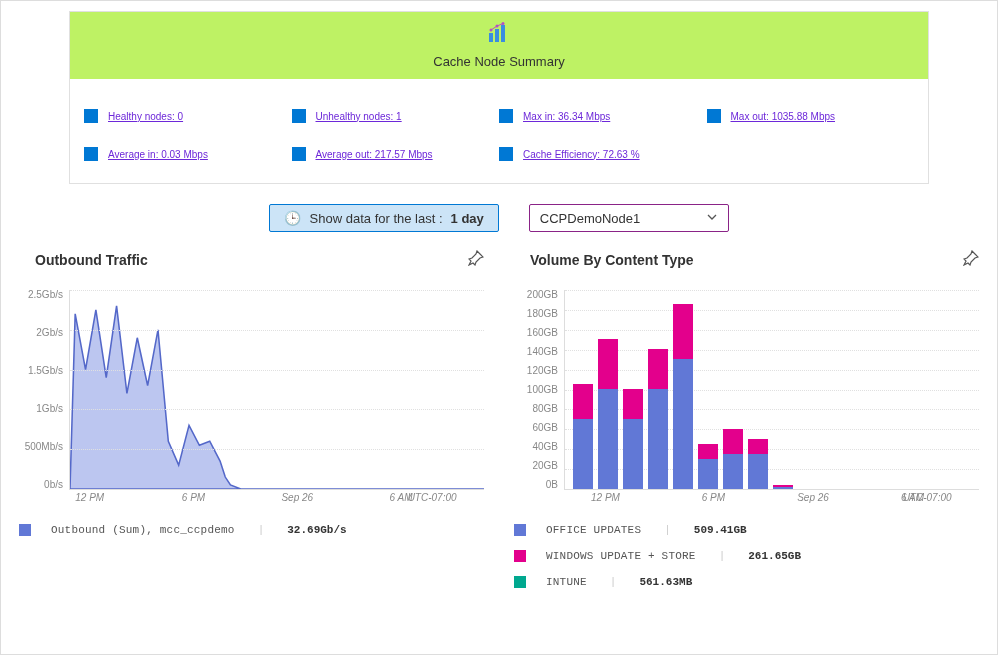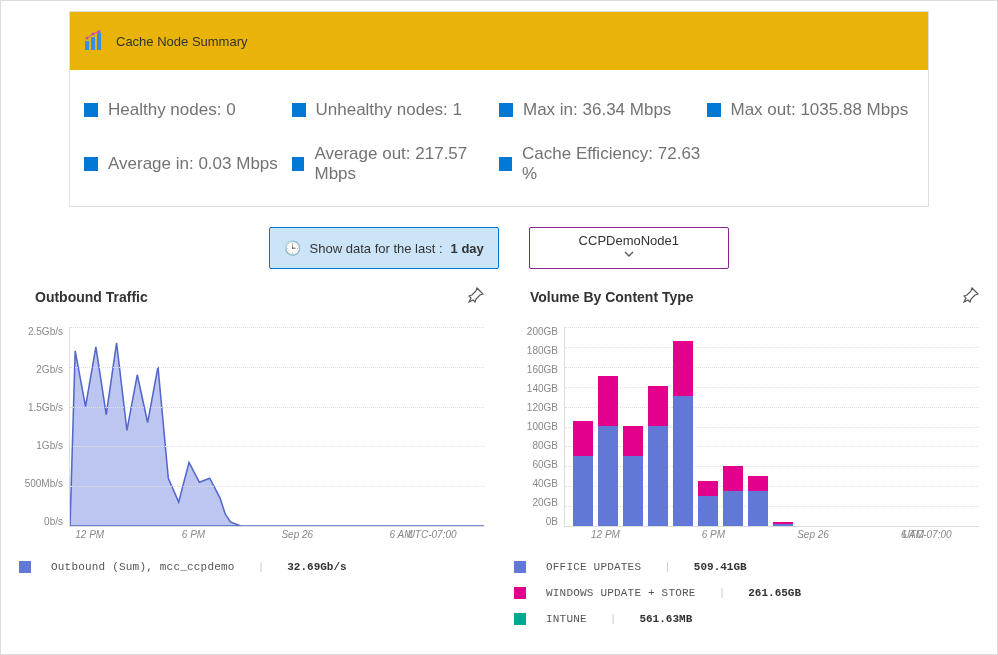--- a/index.html
+++ b/index.html
@@ -12,42 +12,43 @@
     height: 655px;
     border: 1px solid #ddd;
     padding: 10px 18px;
     overflow: hidden;
   }
   .summary-card {
     border: 1px solid #e0e0e0;
     margin: 0 50px 20px 50px;
   }
   .summary-header {
-    background: #eab308;
-    padding: 18px 14px;
+    background: #bef264;
+    padding: 10px 14px;
     display: flex;
     align-items: center;
     gap: 10px;
+    flex-direction: column;
   }
   .summary-header svg { flex-shrink: 0; }
   .summary-title { color: #333; font-size: 13px; }
   .summary-body { padding: 18px 14px 10px 14px; }
   .metrics-row { display: flex; flex-wrap: wrap; }
   .metric {
     display: flex;
     align-items: center;
     gap: 10px;
     margin: 12px 0;
     width: 25%;
     min-width: 190px;
   }
   .metric .swatch {
     width: 14px; height: 14px; background: #0078d4;
   }
-  .metric .mlabel { color: #737373; font-size: 17px; }
+  .metric .mlabel { color: #6d28d9; font-size: 10px; text-decoration: underline; }
 
   .controls-row {
     display: flex;
     justify-content: center;
     gap: 30px;
     margin: 10px 0 18px 0;
   }
   .time-button {
     background: #cce4f7;
     border: 1px solid #0078d4;
@@ -64,21 +65,20 @@
   .node-select {
     border: 1px solid #8a2387;
     padding: 5px 10px;
     width: 200px;
     display: flex;
     justify-content: space-between;
     align-items: center;
     font-size: 13px;
     color: #333;
     border-radius: 2px;
-    flex-direction: column;
   }
   .chev { color: #333; }
 
   .charts-row { display: flex; gap: 30px; }
   .chart-panel { flex: 1; position: relative; }
   .chart-header {
     display: flex;
     justify-content: space-between;
     align-items: center;
     margin-bottom: 6px;

